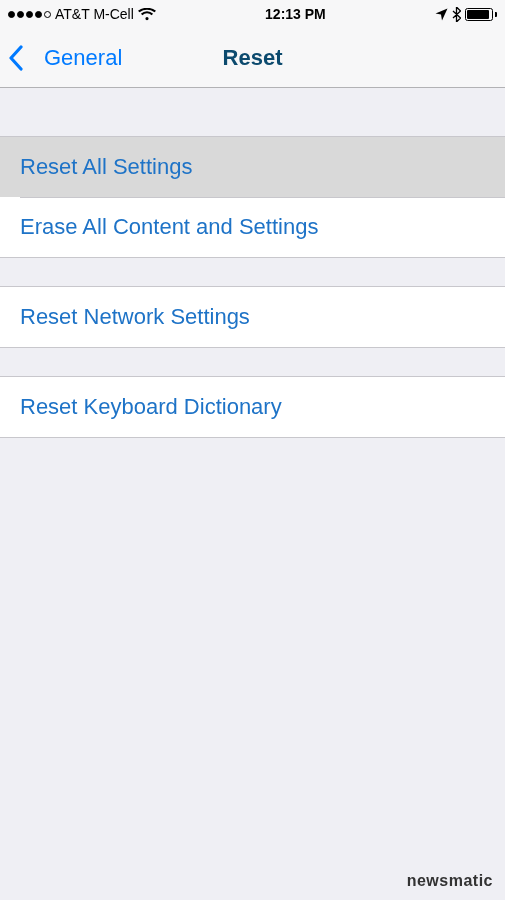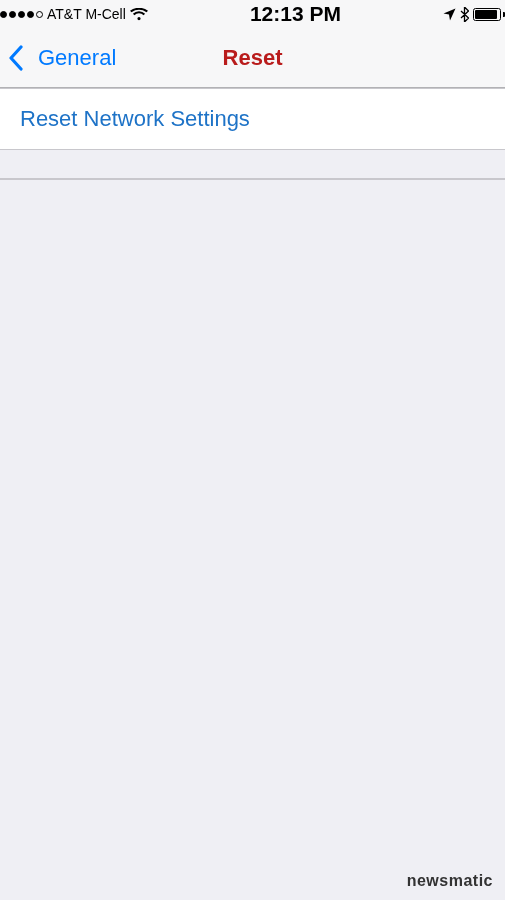--- a/index.html
+++ b/index.html
@@ -12,26 +12,26 @@
       overflow: hidden;
     }
 
     
     .status-bar {
       height: 28px;
       background: #f7f7f8;
       display: flex;
       align-items: center;
       justify-content: space-between;
-      padding: 0 0;
+      padding: 0 8px;
       font-size: 15px;
       color: #000;
     }
     .status-left, .status-right { display: flex; align-items: center; gap: 4px; }
-    .status-center { font-weight: 600; font-size: 21px; }
+    .status-center { font-weight: 600; font-size: 14px; }
     .signal-dots { display: flex; gap: 2px; }
     .signal-dots span { width: 7px; height: 7px; border-radius: 50%; border: 1px solid #000; }
     .signal-dots span.filled { background: #000; }
     .carrier { font-size: 14px; }
     .wifi-icon svg, .loc-icon svg, .bt-icon svg { display: block; }
     .battery { display: flex; align-items: center; }
     .battery-body { width: 28px; height: 13px; border: 1.3px solid #000; border-radius: 2.5px; position: relative; }
     .battery-fill { position: absolute; left: 1px; top: 1px; bottom: 1px; width: 22px; background: #000; border-radius: 1px; }
     .battery-cap { width: 2.5px; height: 5px; background: #000; margin-left: 1.5px; border-radius: 0 1px 1px 0; }
 
@@ -43,30 +43,30 @@
       display: flex;
       align-items: center;
       position: relative;
       padding: 0 8px;
     }
     .back-btn {
       display: flex;
       align-items: center;
       color: #007aff;
       font-size: 22px;
-      gap: 14px;
+      gap: 20px;
     }
     .back-chevron svg { display: block; }
     .nav-title {
       position: absolute;
       left: 0; right: 0;
       text-align: center;
       font-size: 22px;
       font-weight: 600;
-      color: #b91c1c;
+      color: #0c4a6e;
       pointer-events: none;
     }
 
     
     .group {
       background: #fff;
       border-top: 1px solid #c8c7cc;
       border-bottom: 1px solid #c8c7cc;
     }
     .group.first { margin-top: 48px; }
@@ -147,22 +147,33 @@
       <svg width="16" height="26" viewBox="0 0 16 26">
           <polyline points="13,2 3,13 13,24" fill="none" stroke="#007aff" stroke-width="3.2" stroke-linecap="round" stroke-linejoin="round"></polyline>
         </svg>
     </span>
     <span>General</span>
   </div>
   <div class="nav-title">Reset</div>
 </div>
 
 <div id="groups-container">
+    <div class="group first">
+      <div class="row highlighted">
+        <span>Reset All Settings</span>
+      </div>
+      <div class="row">
+        <span>Erase All Content and Settings</span>
+      </div>
+    </div>
     <div class="group">
       <div class="row">
         <span>Reset Network Settings</span>
       </div>
     </div>
     <div class="group">
+      <div class="row">
+        <span>Reset Keyboard Dictionary</span>
+      </div>
     </div>
   </div>
 
 <div class="watermark">newsmatic</div>
 
 </body></html>

